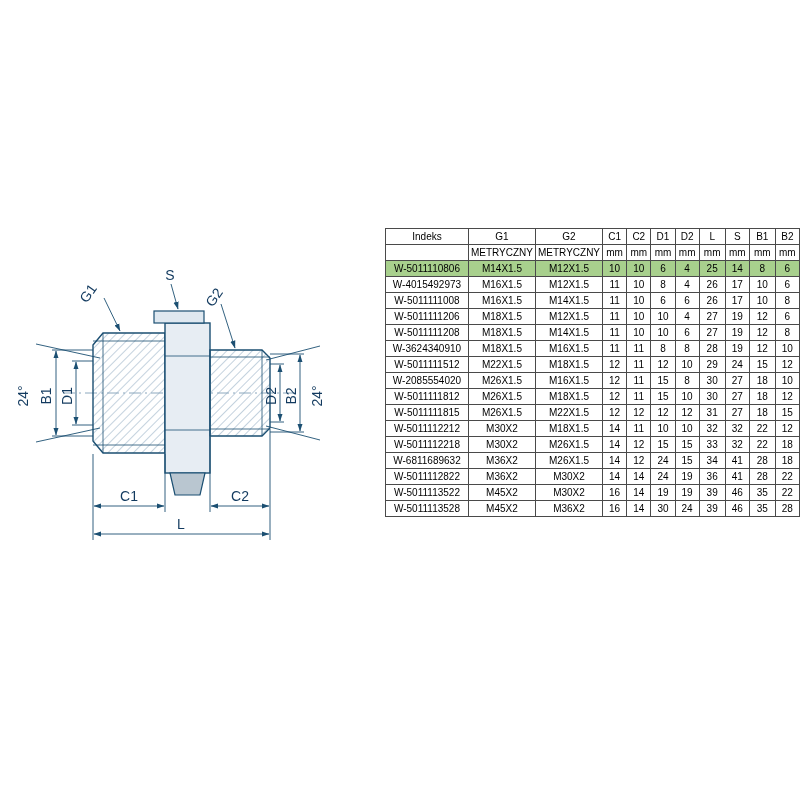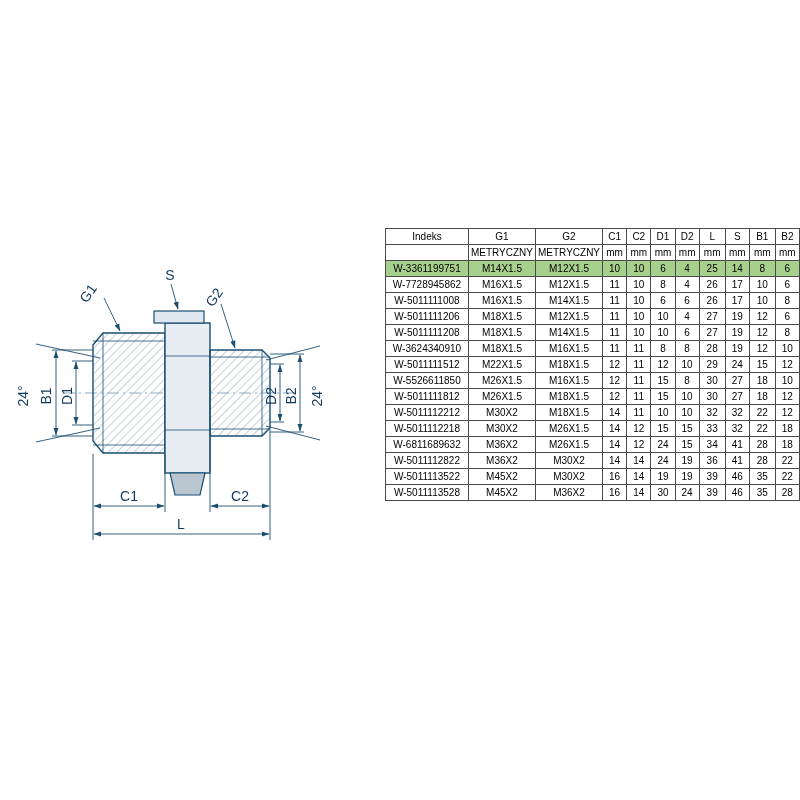--- a/index.html
+++ b/index.html
@@ -173,34 +173,34 @@
             <td>mm</td>
             <td>mm</td>
             <td>mm</td>
             <td>mm</td>
             <td>mm</td>
             <td>mm</td>
           </tr>
       </thead>
       <tbody>
           <tr class="highlight">
-            <td>W-3361199751</td>
+            <td>W-5011110806</td>
             <td>M14X1.5</td>
             <td>M12X1.5</td>
             <td>10</td>
             <td>10</td>
             <td>6</td>
             <td>4</td>
             <td>25</td>
             <td>14</td>
             <td>8</td>
             <td>6</td>
           </tr>
           <tr>
-            <td>W-7728945862</td>
+            <td>W-4015492973</td>
             <td>M16X1.5</td>
             <td>M12X1.5</td>
             <td>11</td>
             <td>10</td>
             <td>8</td>
             <td>4</td>
             <td>26</td>
             <td>17</td>
             <td>10</td>
             <td>6</td>
@@ -264,21 +264,21 @@
             <td>12</td>
             <td>11</td>
             <td>12</td>
             <td>10</td>
             <td>29</td>
             <td>24</td>
             <td>15</td>
             <td>12</td>
           </tr>
           <tr>
-            <td>W-5526611850</td>
+            <td>W-2085554020</td>
             <td>M26X1.5</td>
             <td>M16X1.5</td>
             <td>12</td>
             <td>11</td>
             <td>15</td>
             <td>8</td>
             <td>30</td>
             <td>27</td>
             <td>18</td>
             <td>10</td>
@@ -288,20 +288,33 @@
             <td>M26X1.5</td>
             <td>M18X1.5</td>
             <td>12</td>
             <td>11</td>
             <td>15</td>
             <td>10</td>
             <td>30</td>
             <td>27</td>
             <td>18</td>
             <td>12</td>
+          </tr>
+          <tr>
+            <td>W-5011111815</td>
+            <td>M26X1.5</td>
+            <td>M22X1.5</td>
+            <td>12</td>
+            <td>12</td>
+            <td>12</td>
+            <td>12</td>
+            <td>31</td>
+            <td>27</td>
+            <td>18</td>
+            <td>15</td>
           </tr>
           <tr>
             <td>W-5011112212</td>
             <td>M30X2</td>
             <td>M18X1.5</td>
             <td>14</td>
             <td>11</td>
             <td>10</td>
             <td>10</td>
             <td>32</td>

